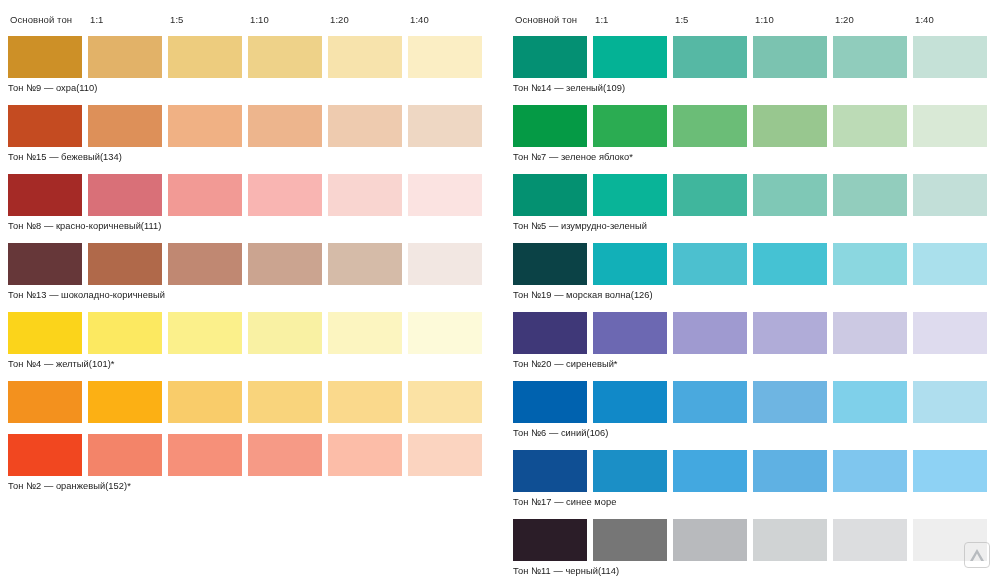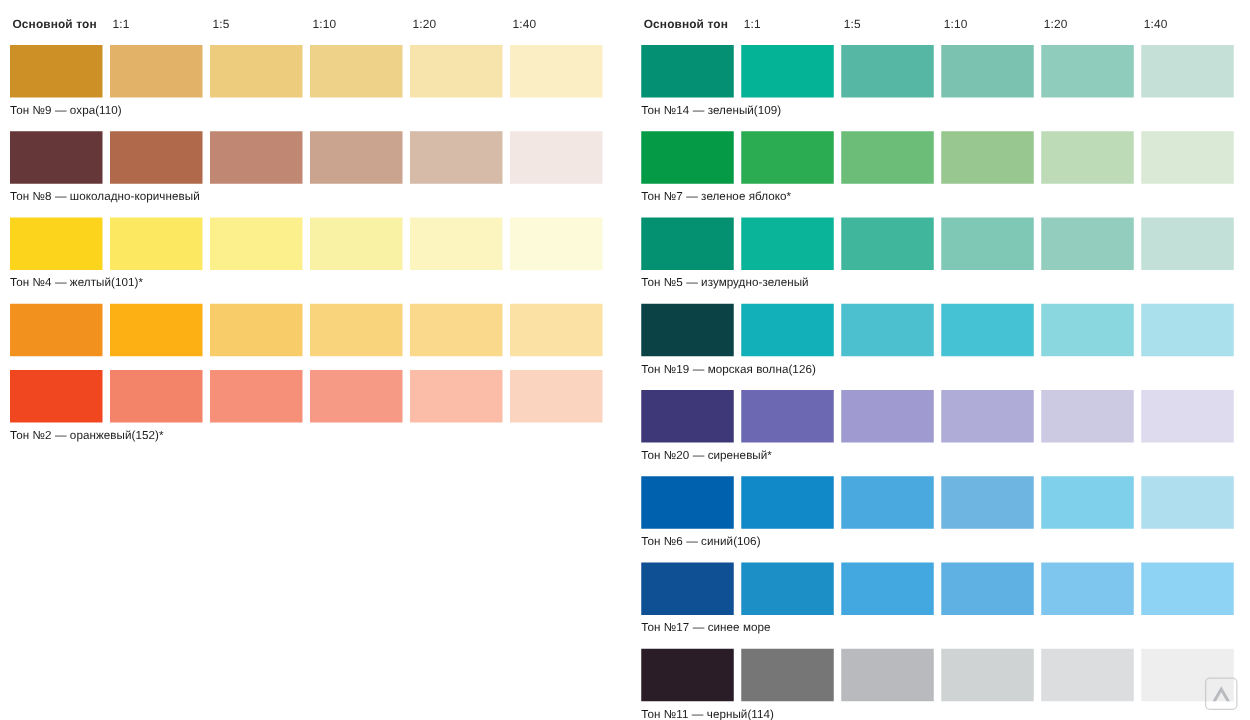--- a/index.html
+++ b/index.html
@@ -42,21 +42,21 @@
     align-items: flex-start;
     padding-left: 2px;
   }
   .header-cell {
     font-size: 9.5px;
     line-height: 11px;
     color: #2a2a2a;
     letter-spacing: .1px;
     white-space: nowrap;
   }
-  .header-cell.base { width: 80px; font-weight: bold; }
+  .header-cell.base { width: 80px; }
   .header-cell.ratio { width: 80px; }
 
   
   .tone-row {
     margin-bottom: 11px;
   }
   .swatches {
     display: flex;
     height: 42px;
   }
@@ -113,28 +113,50 @@
               <div class="swatch" style="background: rgb(226, 178, 104);"></div>
               <div class="swatch" style="background: rgb(237, 204, 126);"></div>
               <div class="swatch" style="background: rgb(238, 210, 137);"></div>
               <div class="swatch" style="background: rgb(247, 227, 172);"></div>
               <div class="swatch" style="background: rgb(251, 238, 196);"></div>
             </div>
             <div class="tone-label">Тон №9 — охра(110)</div>
           </div>
           <div class="tone-row">
             <div class="swatches">
+              <div class="swatch" style="background: rgb(196, 75, 33);"></div>
+              <div class="swatch" style="background: rgb(221, 144, 89);"></div>
+              <div class="swatch" style="background: rgb(240, 177, 132);"></div>
+              <div class="swatch" style="background: rgb(237, 181, 141);"></div>
+              <div class="swatch" style="background: rgb(238, 203, 175);"></div>
+              <div class="swatch" style="background: rgb(238, 215, 195);"></div>
+            </div>
+            <div class="tone-label">Тон №15 — бежевый(134)</div>
+          </div>
+          <div class="tone-row">
+            <div class="swatches">
+              <div class="swatch" style="background: rgb(165, 42, 38);"></div>
+              <div class="swatch" style="background: rgb(217, 112, 120);"></div>
+              <div class="swatch" style="background: rgb(242, 154, 149);"></div>
+              <div class="swatch" style="background: rgb(249, 181, 178);"></div>
+              <div class="swatch" style="background: rgb(249, 213, 208);"></div>
+              <div class="swatch" style="background: rgb(251, 227, 225);"></div>
+            </div>
+            <div class="tone-label">Тон №8 — красно-коричневый(111)</div>
+          </div>
+          <div class="tone-row">
+            <div class="swatches">
               <div class="swatch" style="background: rgb(102, 55, 57);"></div>
               <div class="swatch" style="background: rgb(176, 105, 74);"></div>
               <div class="swatch" style="background: rgb(192, 136, 114);"></div>
               <div class="swatch" style="background: rgb(203, 164, 144);"></div>
               <div class="swatch" style="background: rgb(213, 187, 168);"></div>
               <div class="swatch" style="background: rgb(242, 231, 226);"></div>
             </div>
-            <div class="tone-label">Тон №8 — шоколадно-коричневый</div>
+            <div class="tone-label">Тон №13 — шоколадно-коричневый</div>
           </div>
           <div class="tone-row">
             <div class="swatches">
               <div class="swatch" style="background: rgb(251, 212, 27);"></div>
               <div class="swatch" style="background: rgb(252, 233, 97);"></div>
               <div class="swatch" style="background: rgb(251, 240, 139);"></div>
               <div class="swatch" style="background: rgb(249, 241, 163);"></div>
               <div class="swatch" style="background: rgb(252, 245, 192);"></div>
               <div class="swatch" style="background: rgb(253, 250, 217);"></div>
             </div>

